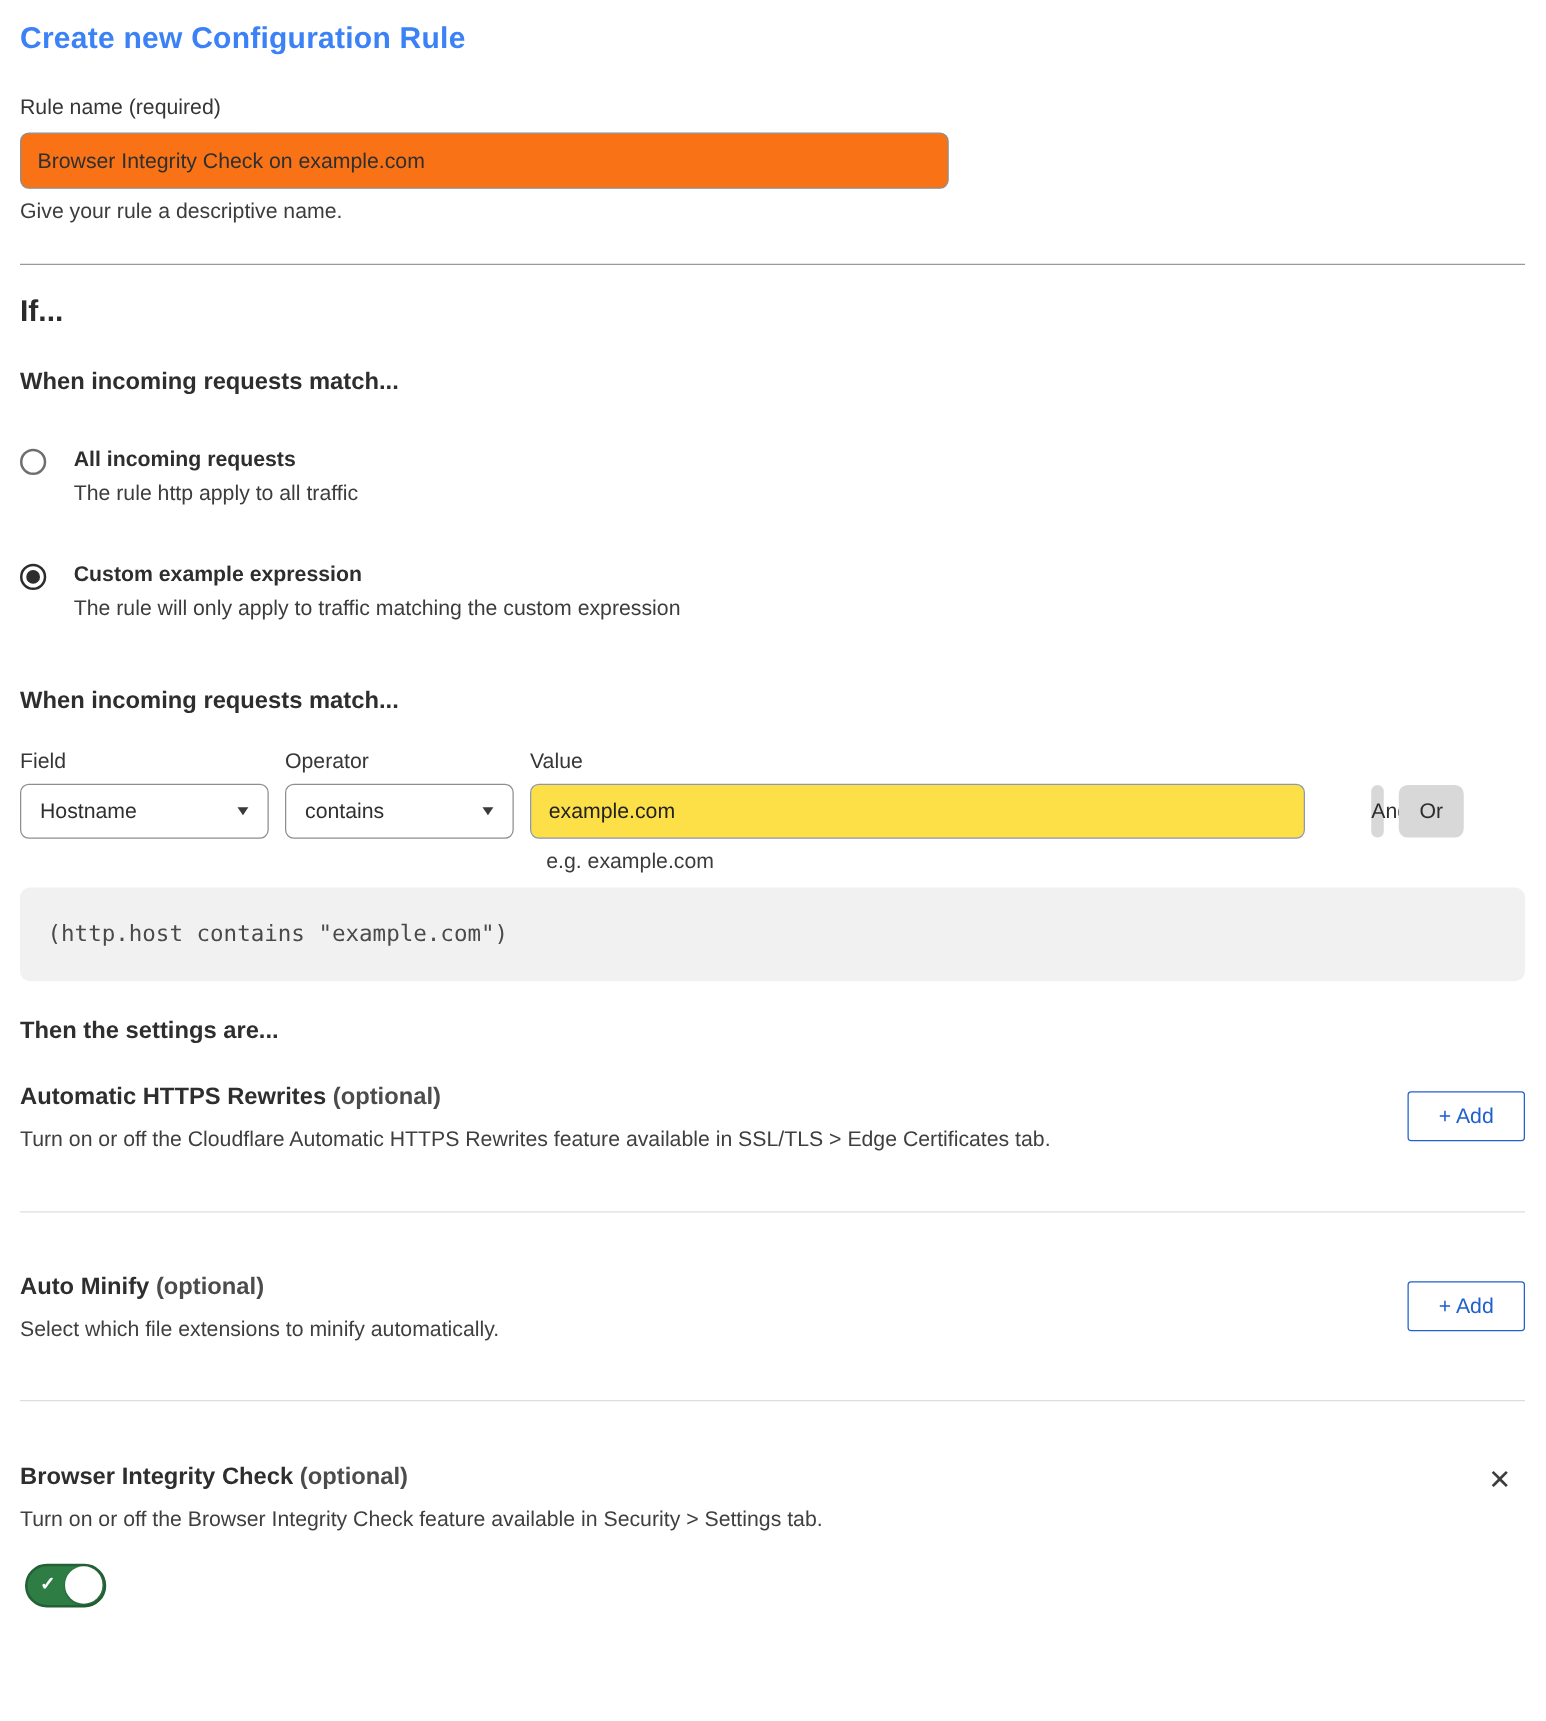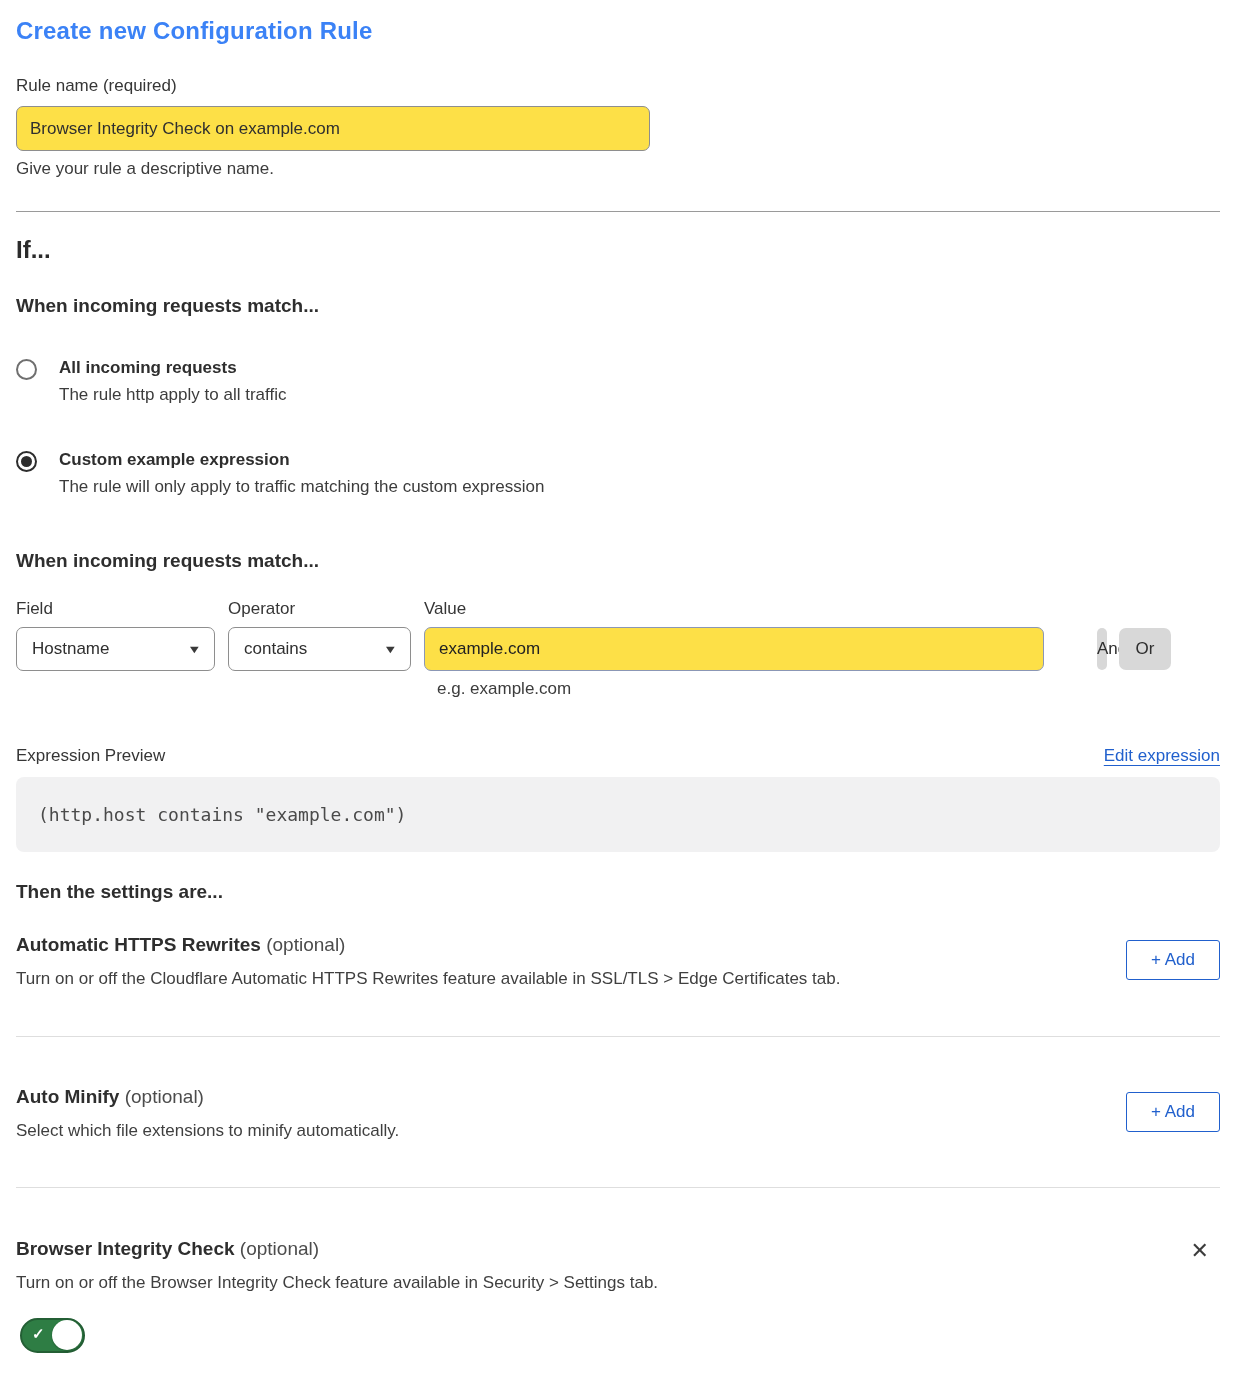--- a/index.html
+++ b/index.html
@@ -16,29 +16,29 @@
   
   .page-title { font-size: 24px; font-weight: bold; color: #3b82f6; letter-spacing: .2px; }
   .field-label { font-size: 17px; color: #363636; margin-top: 31px; }
   .help-text { font-size: 17px; color: #3c3c3c; margin-top: 8px; }
   .h-if { font-size: 24px; font-weight: bold; margin-top: 24px; color: #2b2b2b; }
   .h-sub { font-size: 19px; font-weight: bold; margin-top: 31px; color: #2e2e2e; }
 
   
   .rule-name-input {
     margin-top: 10px;
-    width: 634px; height: 45px;
+    width: 743px; height: 45px;
     border: 1px solid #8e8e8e;
     border-radius: 7px;
     font-size: 17px;
     font-family: "Liberation Sans", sans-serif;
     color: #2f2f2f;
     padding: 0 13px;
     outline: none;
-    background: #fde047;
+    background: #f97316;
   }
 
   .divider-strong { border: none; border-top: 1px solid #9a9a9a; margin-top: 32px; }
   .divider-light { border: none; border-top: 1px solid #dedede; }
 
   
   .radio-row { display: flex; margin-top: 41px; }
   .radio-row + .radio-row { margin-top: 45px; }
   .radio-circle {
     width: 21px; height: 21px;
@@ -132,21 +132,21 @@
     font-family: "DejaVu Sans Mono", "Liberation Mono", monospace;
     font-size: 18px; color: #4a4a4a;
   }
 
   
   .h-then { font-size: 19px; font-weight: bold; margin-top: 29px; color: #2e2e2e; }
   .setting-row { display: flex; justify-content: space-between; align-items: flex-start; }
   .setting-row.first { margin-top: 31px; }
   .setting-title { font-size: 19px; color: #2e2e2e; }
   .setting-title .name { font-weight: bold; }
-  .setting-title .optional { font-weight: normal; color: #4c4c4c; }
+  .setting-title .optional { font-weight: bold; color: #4c4c4c; }
   .setting-desc { font-size: 17px; color: #3f3f3f; margin-top: 13px; max-width: 1020px; }
   .add-btn {
     width: 94px; height: 40px;
     background: #ffffff;
     border: 1px solid #2160cd;
     border-radius: 3px;
     color: #2160cd;
     font-size: 17px;
     font-family: "Liberation Sans", sans-serif;
     cursor: pointer;
@@ -249,24 +249,20 @@
     <div class="c4">
       <button class="conj-btn">And</button>
     </div>
     <div class="c5">
       <button class="conj-btn">Or</button>
     </div>
   </div>
   <div class="eg-help">e.g. example.com</div>
 
   
-  <div class="preview-header">
-    <div class="preview-label">Expression Preview</div>
-    <a class="edit-link">Edit expression</a>
-  </div>
   <div class="code-block">
     <span class="code-text">(http.host contains "example.com")</span>
   </div>
 
   
   <div class="h-then">Then the settings are...</div>
 
   
   <div class="setting-row first">
     <div>

